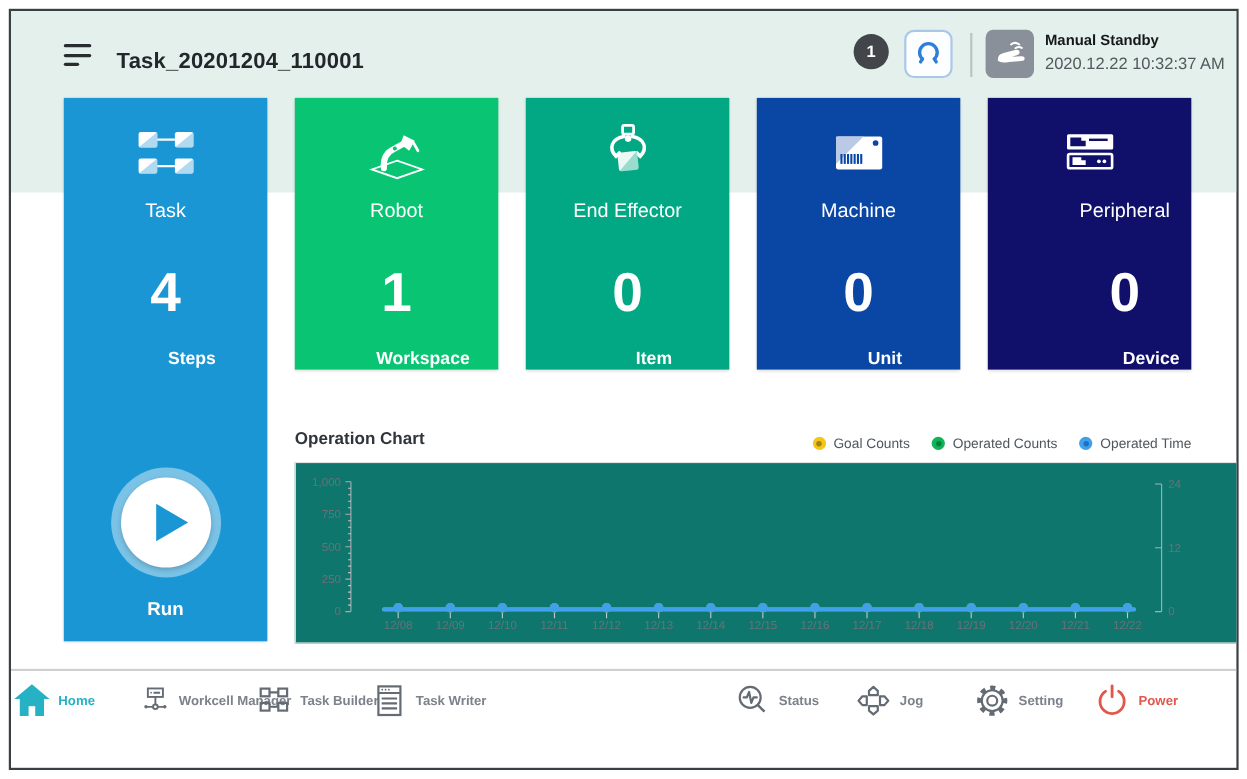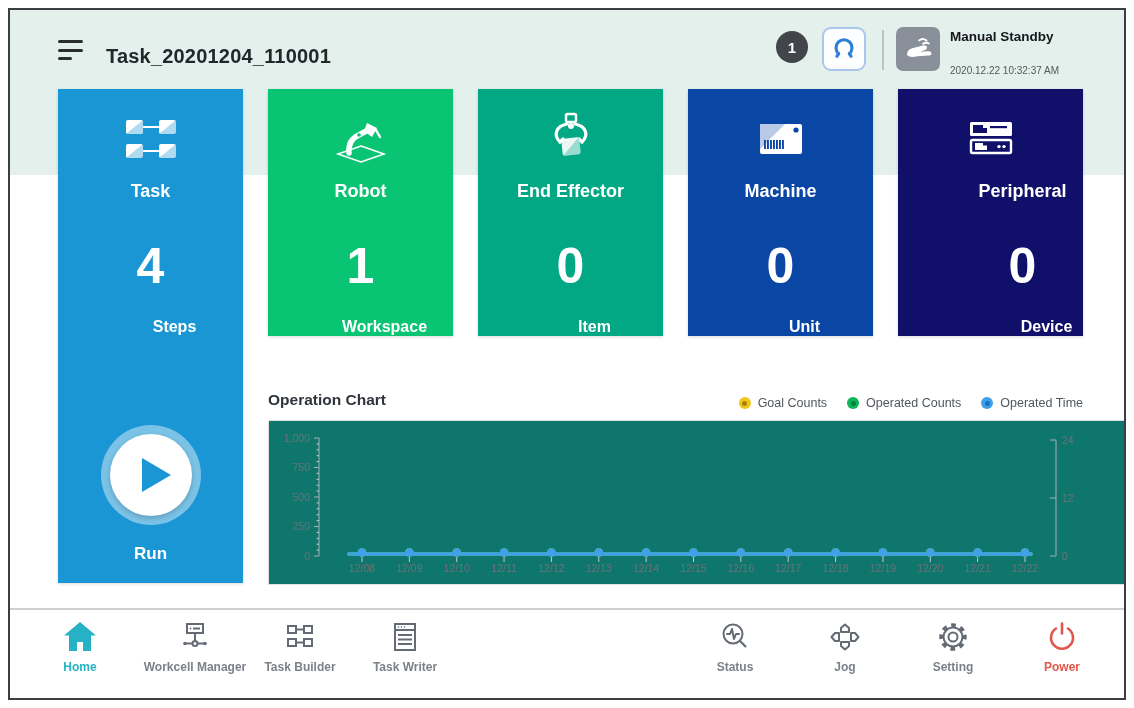--- a/index.html
+++ b/index.html
@@ -19,52 +19,52 @@
   .task-title{position:absolute;left:96px;top:26px;font-size:20px;font-weight:bold;color:var(--ink);line-height:40px;letter-spacing:.2px;}
   .badge{position:absolute;left:766px;top:21px;width:32px;height:32px;border-radius:50%;background:#42464a;color:#fff;
          font-size:15px;font-weight:bold;display:flex;align-items:center;justify-content:center;z-index:3;}
   .tool-btn{position:absolute;left:812px;top:17px;width:44px;height:44px;border:2px solid #aac7e9;border-radius:9px;
             background:#fdfeff;display:flex;align-items:center;justify-content:center;cursor:pointer;}
   .vdivider{position:absolute;left:872px;top:20px;width:2px;height:40px;background:#b9c5c1;}
   .mode-btn{position:absolute;left:886px;top:17px;width:44px;height:44px;border-radius:7px;background:#8a9099;
             display:flex;align-items:center;justify-content:center;cursor:pointer;}
   .status-text{position:absolute;left:940px;top:19px;}
   .status-title{font-size:13.5px;font-weight:bold;color:#15171a;}
-  .status-time{font-size:10px;color:#53585c;margin-top:21px;}
+  .status-time{font-size:15px;color:#53585c;margin-top:6px;}
 
   
   .card{position:absolute;top:79px;width:185px;height:247px;color:#fff;text-align:center;cursor:pointer;box-shadow:0 1px 3px rgba(0,0,0,.15);}
   .card:nth-of-type(1){left:48px;height:494px;}
   .card:nth-of-type(2){left:258px;}
   .card:nth-of-type(3){left:468px;}
   .card:nth-of-type(4){left:678px;}
   .card:nth-of-type(5){left:888px;padding-left:32px;}
   .card-icon{position:absolute;top:20px;left:0;width:100%;height:60px;display:flex;align-items:center;justify-content:center;}
-  .card-label{position:absolute;top:92px;width:100%;font-size:18px;font-weight:bold;}
+  .card-label{position:absolute;top:92px;width:100%;font-size:18px;font-weight:normal;}
   .card-value{position:absolute;top:148px;width:100%;font-size:50px;font-weight:bold;}
   .card-unit{position:absolute;top:229px;width:100%;font-size:16px;font-weight:bold;margin-left:24px;}
 
   
   .run{position:absolute;left:50%;top:336px;transform:translateX(-50%);width:100px;height:100px;border-radius:50%;
        background:rgba(255,255,255,.42);display:flex;align-items:center;justify-content:center;cursor:pointer;}
   .run-core{width:82px;height:82px;border-radius:50%;background:#fff;display:flex;align-items:center;justify-content:center;box-shadow:0 2px 5px rgba(0,0,0,.2);}
   .run-label{position:absolute;top:455px;width:100%;font-size:17px;font-weight:bold;}
 
   
   .chart-title{position:absolute;left:258px;top:381px;font-size:15.5px;font-weight:bold;color:#2f353b;}
   .legend{position:absolute;left:560px;top:386px;width:513px;display:flex;justify-content:flex-end;gap:20px;}
   .legend-item{display:flex;align-items:center;gap:7px;font-size:12.5px;color:#51575e;}
   .dot{width:12px;height:12px;border-radius:50%;display:flex;align-items:center;justify-content:center;}
   .dot-core{width:5px;height:5px;border-radius:50%;}
   .chart-box{position:absolute;left:258px;top:410px;width:956px;height:165px;background:#0f766e;border:1px solid #e2e2e2;}
   .chart-box text{font-size:10.5px;fill:#6b7177;font-family:"Liberation Sans",sans-serif;}
 
   
   .nav-divider{position:absolute;left:0;top:598px;width:100%;height:2px;background:#cfcfcf;}
-  .nav-item{position:absolute;top:609px;transform:translateX(-50%);display:flex;flex-direction:column;align-items:center;gap:5px;
+  .nav-item{position:absolute;top:609px;transform:translateX(-50%);display:flex;flex-direction:row;align-items:center;gap:5px;
             color:#646b74;cursor:pointer;width:140px;}
   .nav-item .nav-label{font-size:12px;font-weight:bold;color:var(--label-gray);white-space:nowrap;}
   .nav-item.active{color:var(--teal-active);}
   .nav-item.active .nav-label{color:var(--teal-active);}
   .nav-item.danger{color:var(--power-red);}
   .nav-item.danger .nav-label{color:var(--power-red);}
   .nav-item svg{display:block;}
 </style>
 </head>
 <body>

